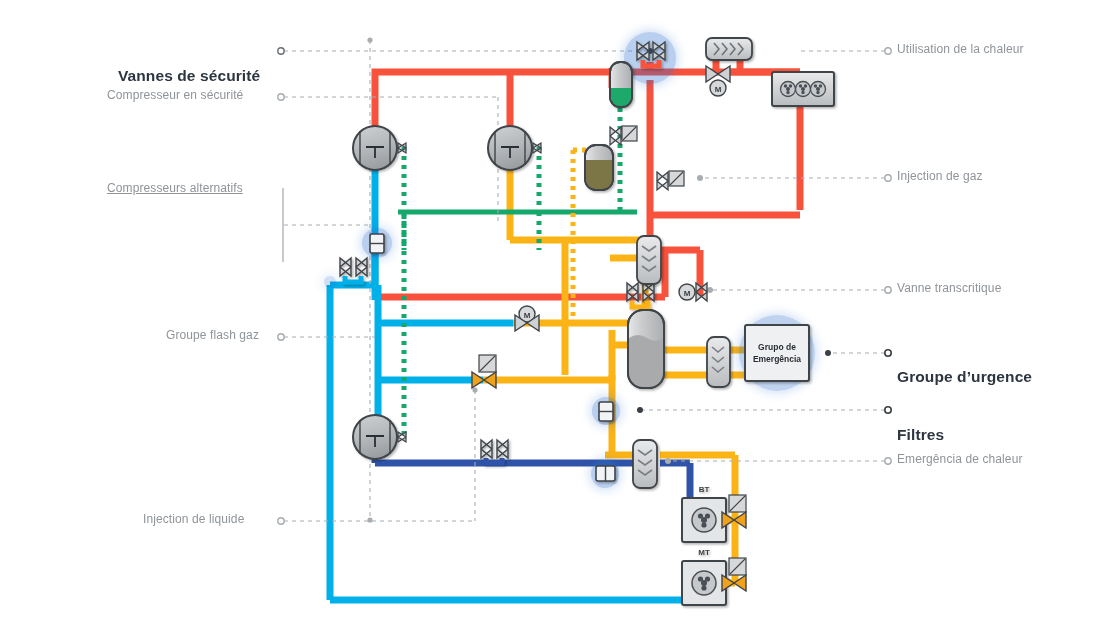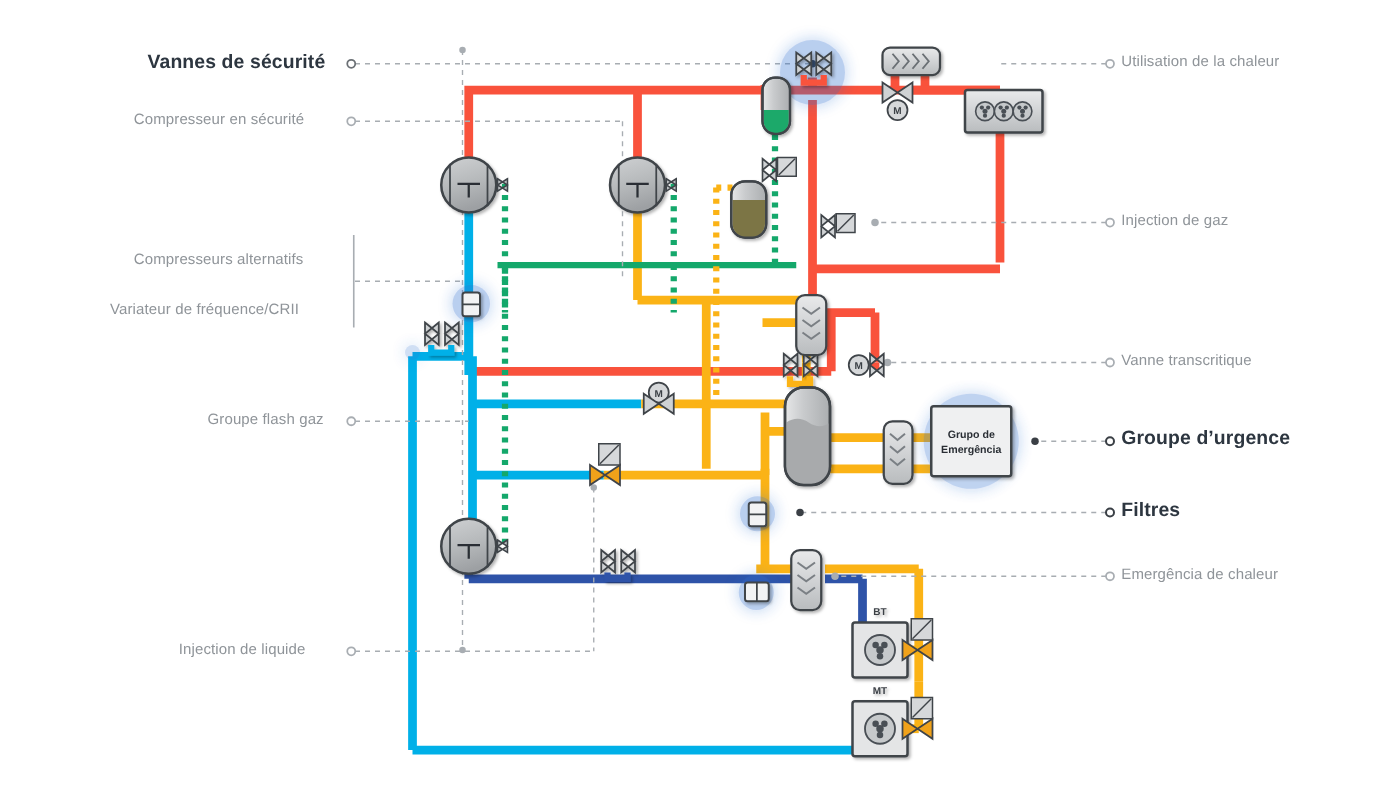--- a/index.html
+++ b/index.html
@@ -1,21 +1,21 @@
 <!DOCTYPE html>
 <html><head>
 <meta charset="utf-8">
 <style>
   html,body{margin:0;padding:0;background:#ffffff;}
   body{width:1120px;height:638px;overflow:hidden;
        font-family:"Liberation Sans","DejaVu Sans",sans-serif;}
   #stage{position:relative;width:1120px;height:638px;background:#fff;}
   svg#diagram{position:absolute;left:0;top:0;width:1120px;height:638px;}
   .lbl{position:absolute;white-space:nowrap;font-size:12px;color:#8f9499;letter-spacing:.1px;}
-  .lbl.bold{color:#2d3640;font-weight:bold;font-size:15.5px;}
+  .lbl.bold{color:#2d3640;font-weight:bold;font-size:15.5px;margin-top:26px;}
   .tiny{font-size:8px;font-weight:bold;fill:#3a3f45;}
   .boxlbl{font-size:8.5px;font-weight:bold;fill:#2a2f35;}
 </style>
 </head>
 <body>
 
 <div id="stage">
 
   <svg id="diagram" viewBox="0 0 1120 638">
     <defs>
@@ -384,22 +384,21 @@
     <g>
       <path d="M722,575 l12,8 -12,8 z M746,575 l-12,8 12,8 z" fill="#F0A21A" stroke="#3F4449" stroke-width="1.4"></path>
       <rect x="729" y="558" width="17" height="17" fill="#D6D8DA" stroke="#3F4449" stroke-width="1.2"></rect>
       <path d="M730,574 L745,559" stroke="#3F4449" stroke-width="1.1"></path>
     </g>
 
   </svg>
 
   <div class="lbl bold" style="left:118px;top:41px;">Vannes de sécurité</div>
   <div class="lbl" style="left:107px;top:88px;">Compresseur en sécurité</div>
-  <div class="lbl" style="left:107px;top:200px;">Compresseurs alternatifs</div>
-  <div class="lbl" style="left:88px;top:240px;">Variateur de fréquence/CRII</div>
+  <div class="lbl" style="left:107px;top:181px;text-decoration:underline;">Compresseurs alternatifs</div>
   <div class="lbl" style="left:166px;top:328px;">Groupe flash gaz</div>
   <div class="lbl" style="left:143px;top:512px;text-align:center;">Injection de liquide</div>
 
   <div class="lbl" style="left:897px;top:42px;">Utilisation de la chaleur</div>
   <div class="lbl" style="left:897px;top:169px;">Injection de gaz</div>
   <div class="lbl" style="left:897px;top:281px;">Vanne transcritique</div>
   <div class="lbl bold" style="left:897px;top:342px;">Groupe d’urgence</div>
   <div class="lbl bold" style="left:897px;top:400px;">Filtres</div>
   <div class="lbl" style="left:897px;top:452px;">Emergência de chaleur</div>
 

